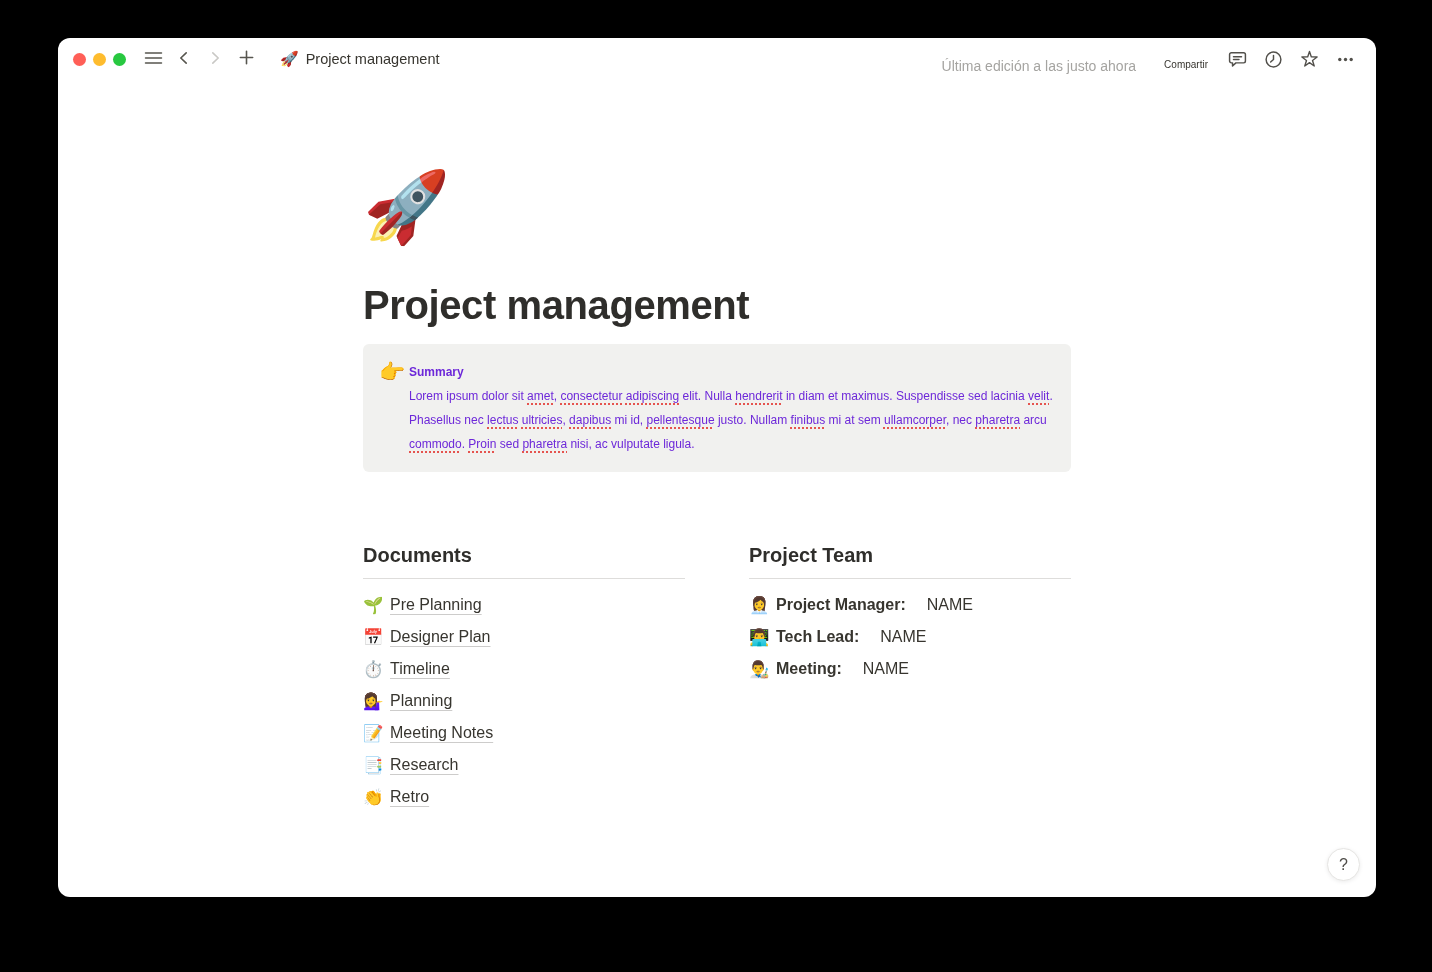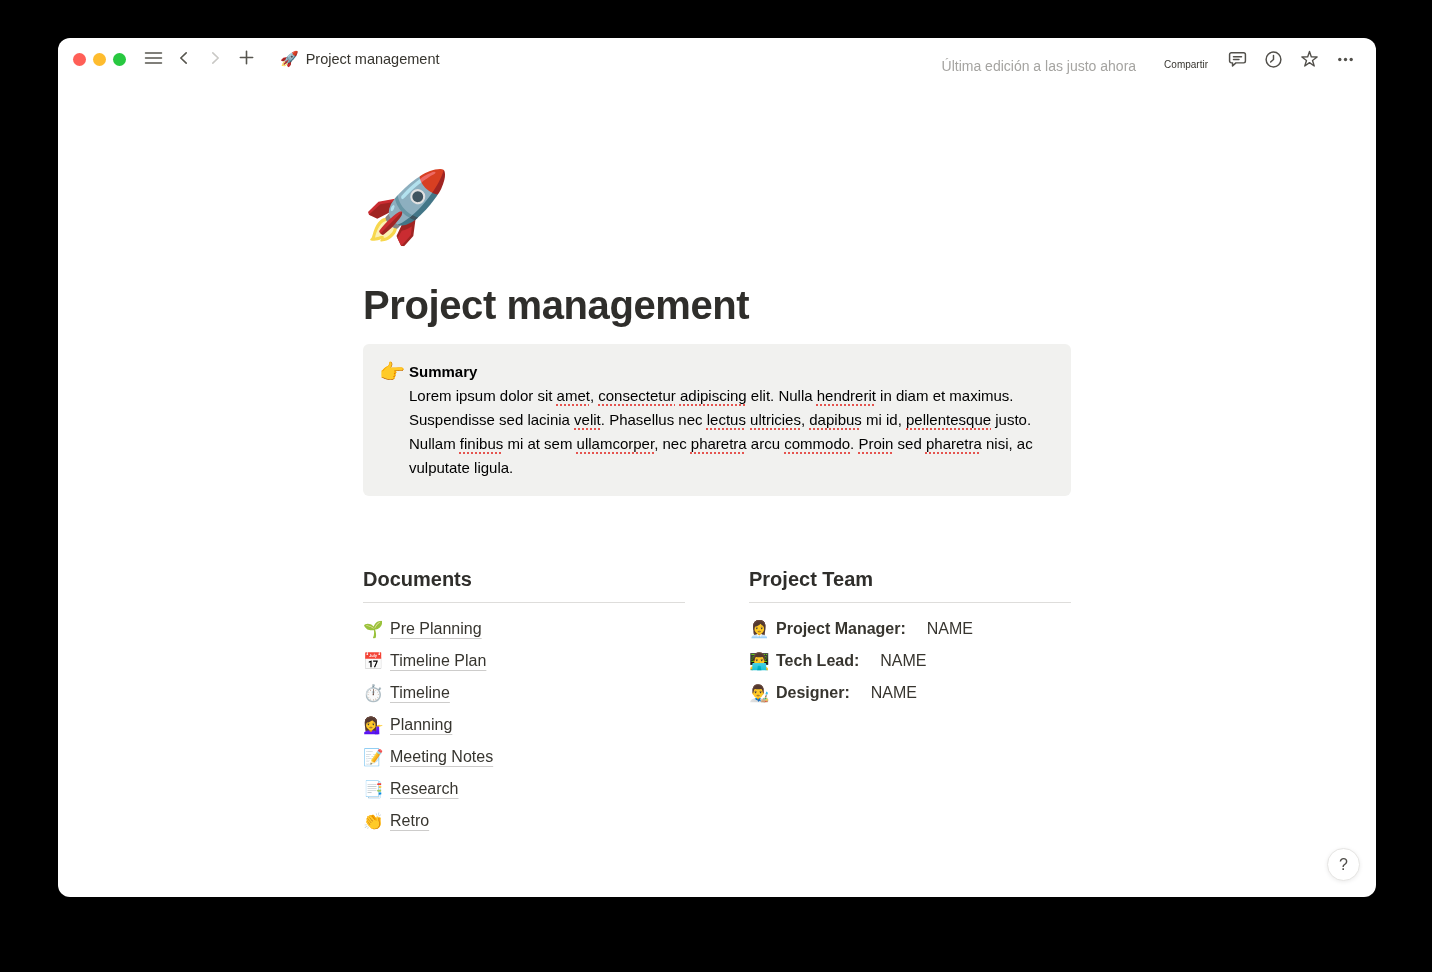--- a/index.html
+++ b/index.html
@@ -67,21 +67,21 @@
     font-weight:700; letter-spacing:-0.4px; color:#2f2e2b;
     cursor:text;
   }
 
   
   .callout {
     margin-top:14px; background:#f1f1ef; border-radius:6px;
     padding:16px; display:flex; align-items:flex-start;
   }
   .callout-emoji { font-size:21px; line-height:24px; width:30px; flex:none; }
-  .callout-body { font-size:15px; line-height:24px; color:#000000; flex:1; cursor:text; }
+  .callout-body { font-size:12px; line-height:24px; color:#6d28d9; flex:1; cursor:text; }
   .callout-title { font-weight:700; }
   .sp {
     text-decoration-line:underline;
     text-decoration-style:dotted;
     text-decoration-color:#e5544f;
     text-decoration-thickness:2px;
     text-underline-offset:3px;
   }
 
   
@@ -234,21 +234,21 @@
         <div class="col">
           <div class="col-heading">Documents</div>
           <div class="col-list">
   <div class="doc-item">
     <span class="emoji-cell">🌱</span>
     <span class="doc-link">Pre Planning</span>
   </div>
 
   <div class="doc-item">
     <span class="emoji-cell">📅</span>
-    <span class="doc-link">Timeline Plan</span>
+    <span class="doc-link">Designer Plan</span>
   </div>
 
   <div class="doc-item">
     <span class="emoji-cell">⏱️</span>
     <span class="doc-link">Timeline</span>
   </div>
 
   <div class="doc-item">
     <span class="emoji-cell">💁‍♀️</span>
     <span class="doc-link">Planning</span>
@@ -281,21 +281,21 @@
   </div>
 
   <div class="team-item">
     <span class="emoji-cell">👨‍💻</span>
     <span class="team-role">Tech Lead:</span>
     <span class="team-name">NAME</span>
   </div>
 
   <div class="team-item">
     <span class="emoji-cell">👨‍🎨</span>
-    <span class="team-role">Designer:</span>
+    <span class="team-role">Meeting:</span>
     <span class="team-name">NAME</span>
   </div>
 </div>
         </div>
 
       </div>
     </div>
   </div>
 
   <button class="help-btn">?</button>

